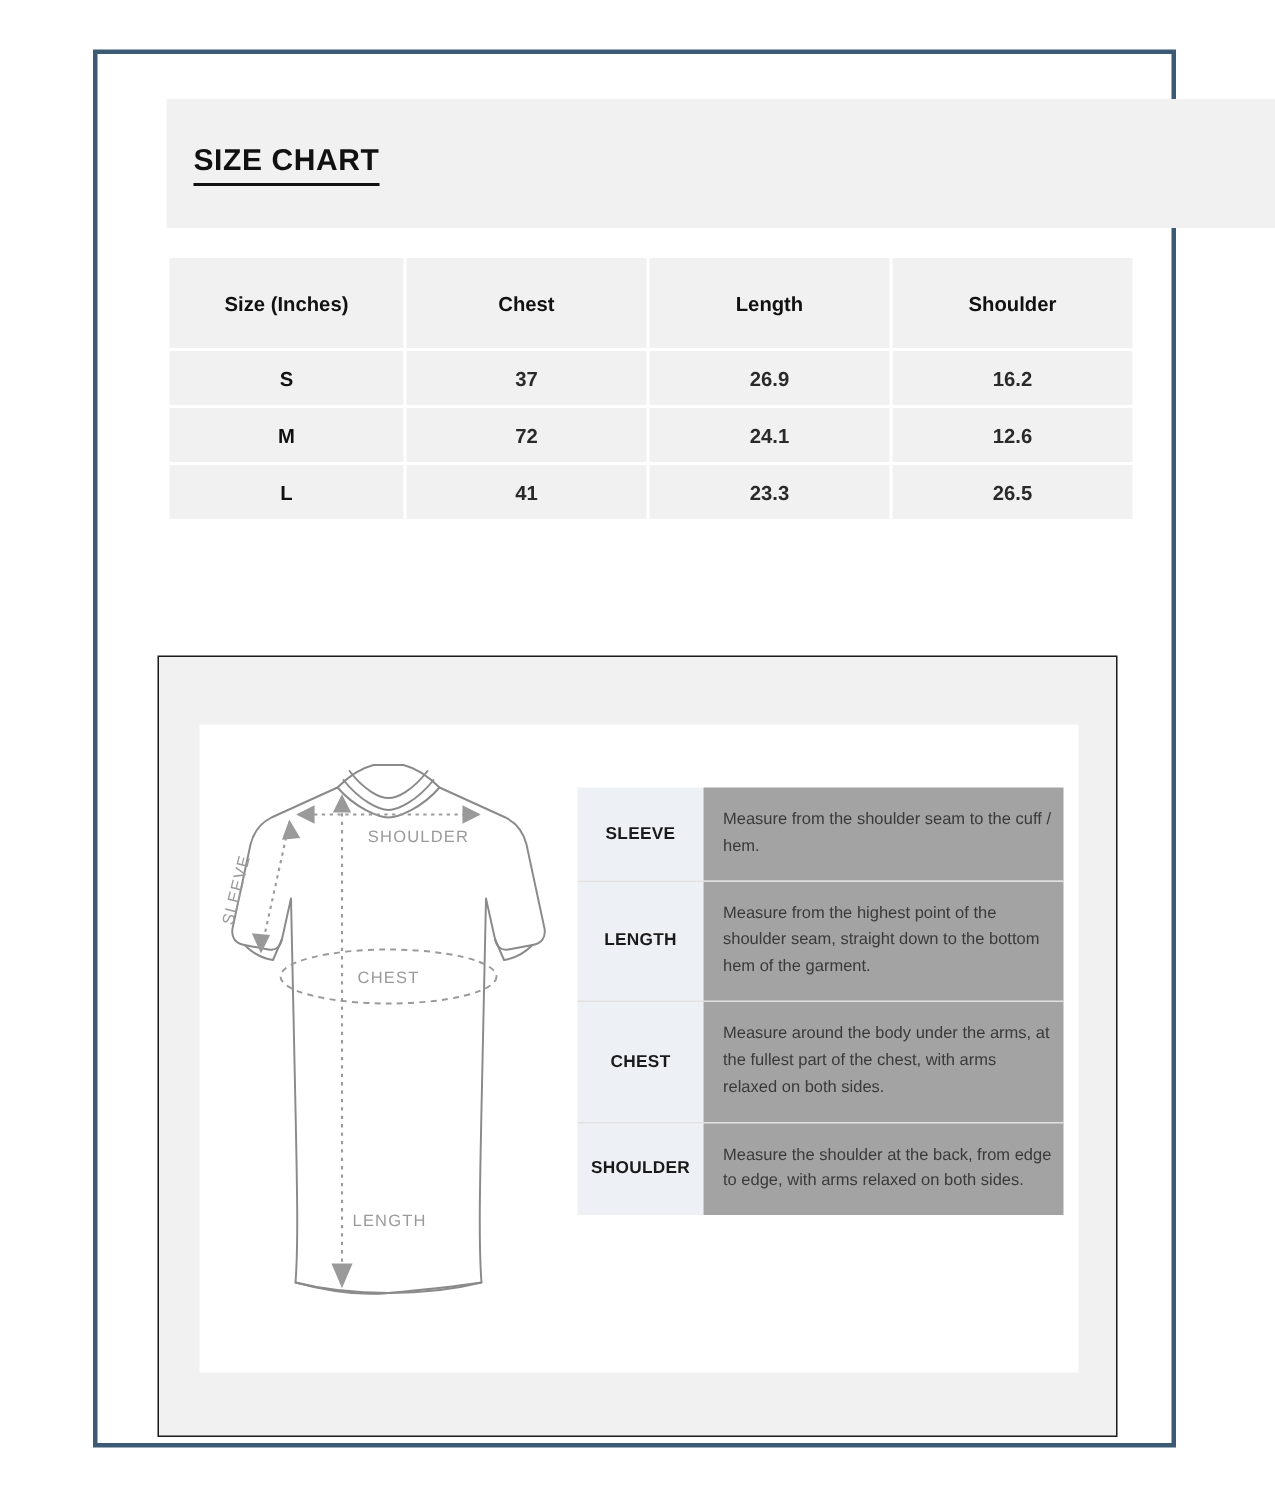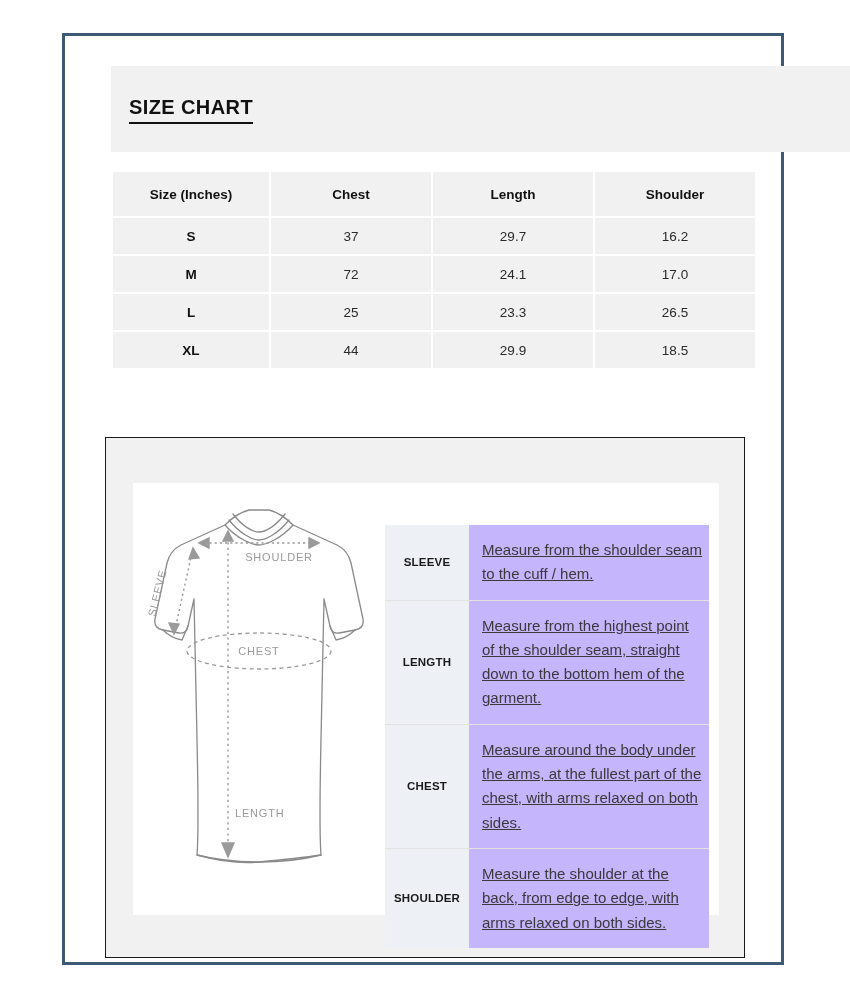--- a/index.html
+++ b/index.html
@@ -61,27 +61,27 @@
     border-collapse: separate;
     border-spacing: 2px 2px;
     table-layout: fixed;
   }
   #size-table td, #size-table th {
     background: #f1f1f1;
     text-align: center;
     vertical-align: middle;
     color: #2a2a2a;
     font-size: 13.5px;
-    font-weight: normal;
+    font-weight: bold;
     padding: 0;
     height: 36px;
     border: none;
   }
   #size-table thead th {
-    height: 44px;
+    height: 60px;
     font-weight: bold;
     font-size: 13.5px;
     color: #111111;
   }
   #size-table tbody td.size-cell {
     font-weight: bold;
     color: #111111;
   }
   #size-table col.c1 { width: 156px; }
   #size-table col.c2 { width: 160px; }
@@ -138,27 +138,26 @@
     background: #edf1f6;
     font-size: 11.5px;
     font-weight: bold;
     color: #1a1a1a;
     text-align: center;
     vertical-align: middle;
     letter-spacing: 0.2px;
     padding: 13px 2px;
   }
   #measure-guide td.guide-desc {
-    background: #c4b5fd;
-    font-size: 15px;
+    background: #a3a3a3;
+    font-size: 11px;
     color: #3a3a3a;
     line-height: 1.62;
     padding: 13px 6px 13px 13px;
     vertical-align: middle;
-    text-decoration: underline;
   }
 </style>
 </head>
 <body>
 
 <div id="page-frame">
 
   <div id="title-block">
     <span id="page-title">SIZE CHART</span>
   </div>
@@ -175,40 +174,34 @@
         <th>Size (Inches)</th>
         <th>Chest</th>
         <th>Length</th>
         <th>Shoulder</th>
       </tr>
     </thead>
     <tbody>
       <tr>
         <td class="size-cell">S</td>
         <td>37</td>
-        <td>29.7</td>
+        <td>26.9</td>
         <td>16.2</td>
       </tr>
       <tr>
         <td class="size-cell">M</td>
         <td>72</td>
         <td>24.1</td>
-        <td>17.0</td>
+        <td>12.6</td>
       </tr>
       <tr>
         <td class="size-cell">L</td>
-        <td>25</td>
+        <td>41</td>
         <td>23.3</td>
         <td>26.5</td>
-      </tr>
-      <tr>
-        <td class="size-cell">XL</td>
-        <td>44</td>
-        <td>29.9</td>
-        <td>18.5</td>
       </tr>
     </tbody>
   </table>
 
   <div id="guide-panel">
     <div id="guide-inner">
 
       <div id="tshirt-diagram">
         <svg width="236" height="400" viewBox="0 0 236 400" xmlns="http://www.w3.org/2000/svg">
           <g fill="none" stroke="#8a8a8a" stroke-width="1.3" stroke-linejoin="round" stroke-linecap="round">

